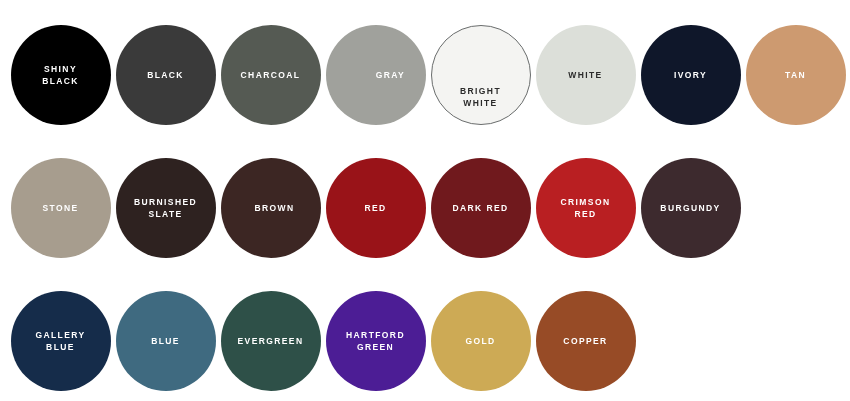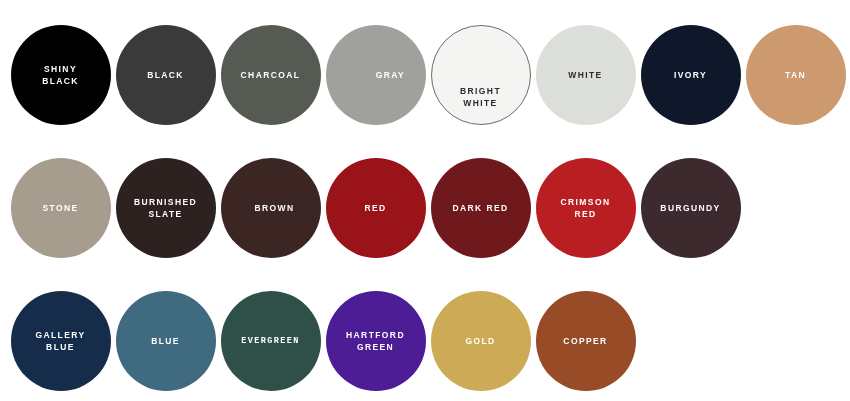--- a/index.html
+++ b/index.html
@@ -160,21 +160,21 @@
 BLUE</span>
         </div>
       </div>
       <div class="swatch-cell">
         <div class="swatch-circle" style="background: rgb(63, 106, 128);">
           <span class="swatch-label label-light" style="color: rgb(255, 255, 255);">BLUE</span>
         </div>
       </div>
       <div class="swatch-cell">
         <div class="swatch-circle" style="background: rgb(46, 80, 72);">
-          <span class="swatch-label label-light" style="color: rgb(255, 255, 255); font-family: Liberation Mono, monospace;">EVERGREEN</span>
+          <span class="swatch-label label-light" style="color: rgb(255, 255, 255);">EVERGREEN</span>
         </div>
       </div>
       <div class="swatch-cell">
         <div class="swatch-circle" style="background: #4c1d95;">
           <span class="swatch-label label-light" style="color: rgb(255, 255, 255);">HARTFORD
 GREEN</span>
         </div>
       </div>
       <div class="swatch-cell">
         <div class="swatch-circle" style="background: rgb(205, 170, 85);">

